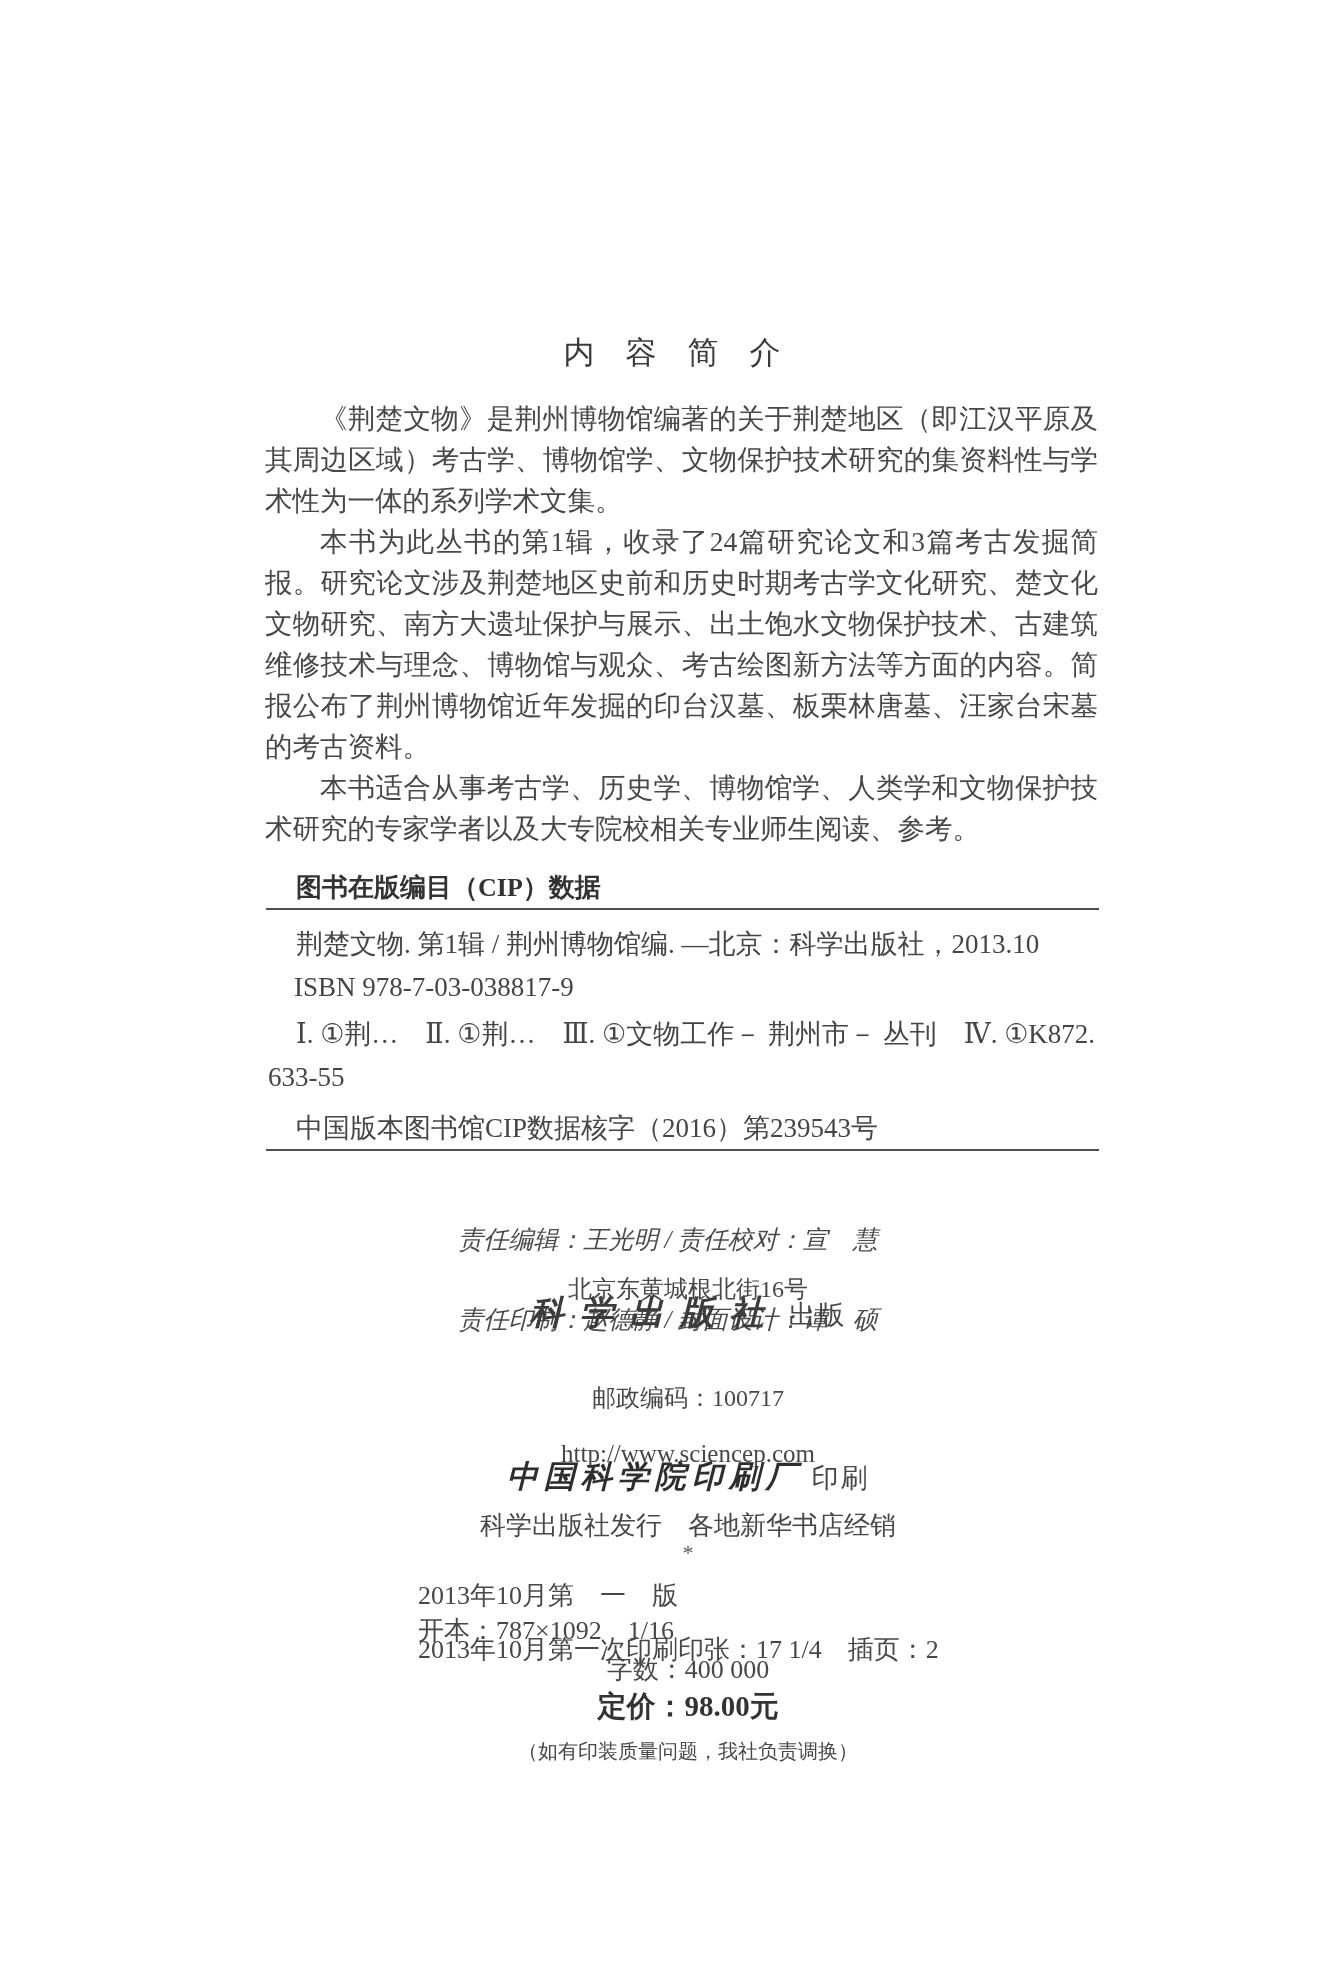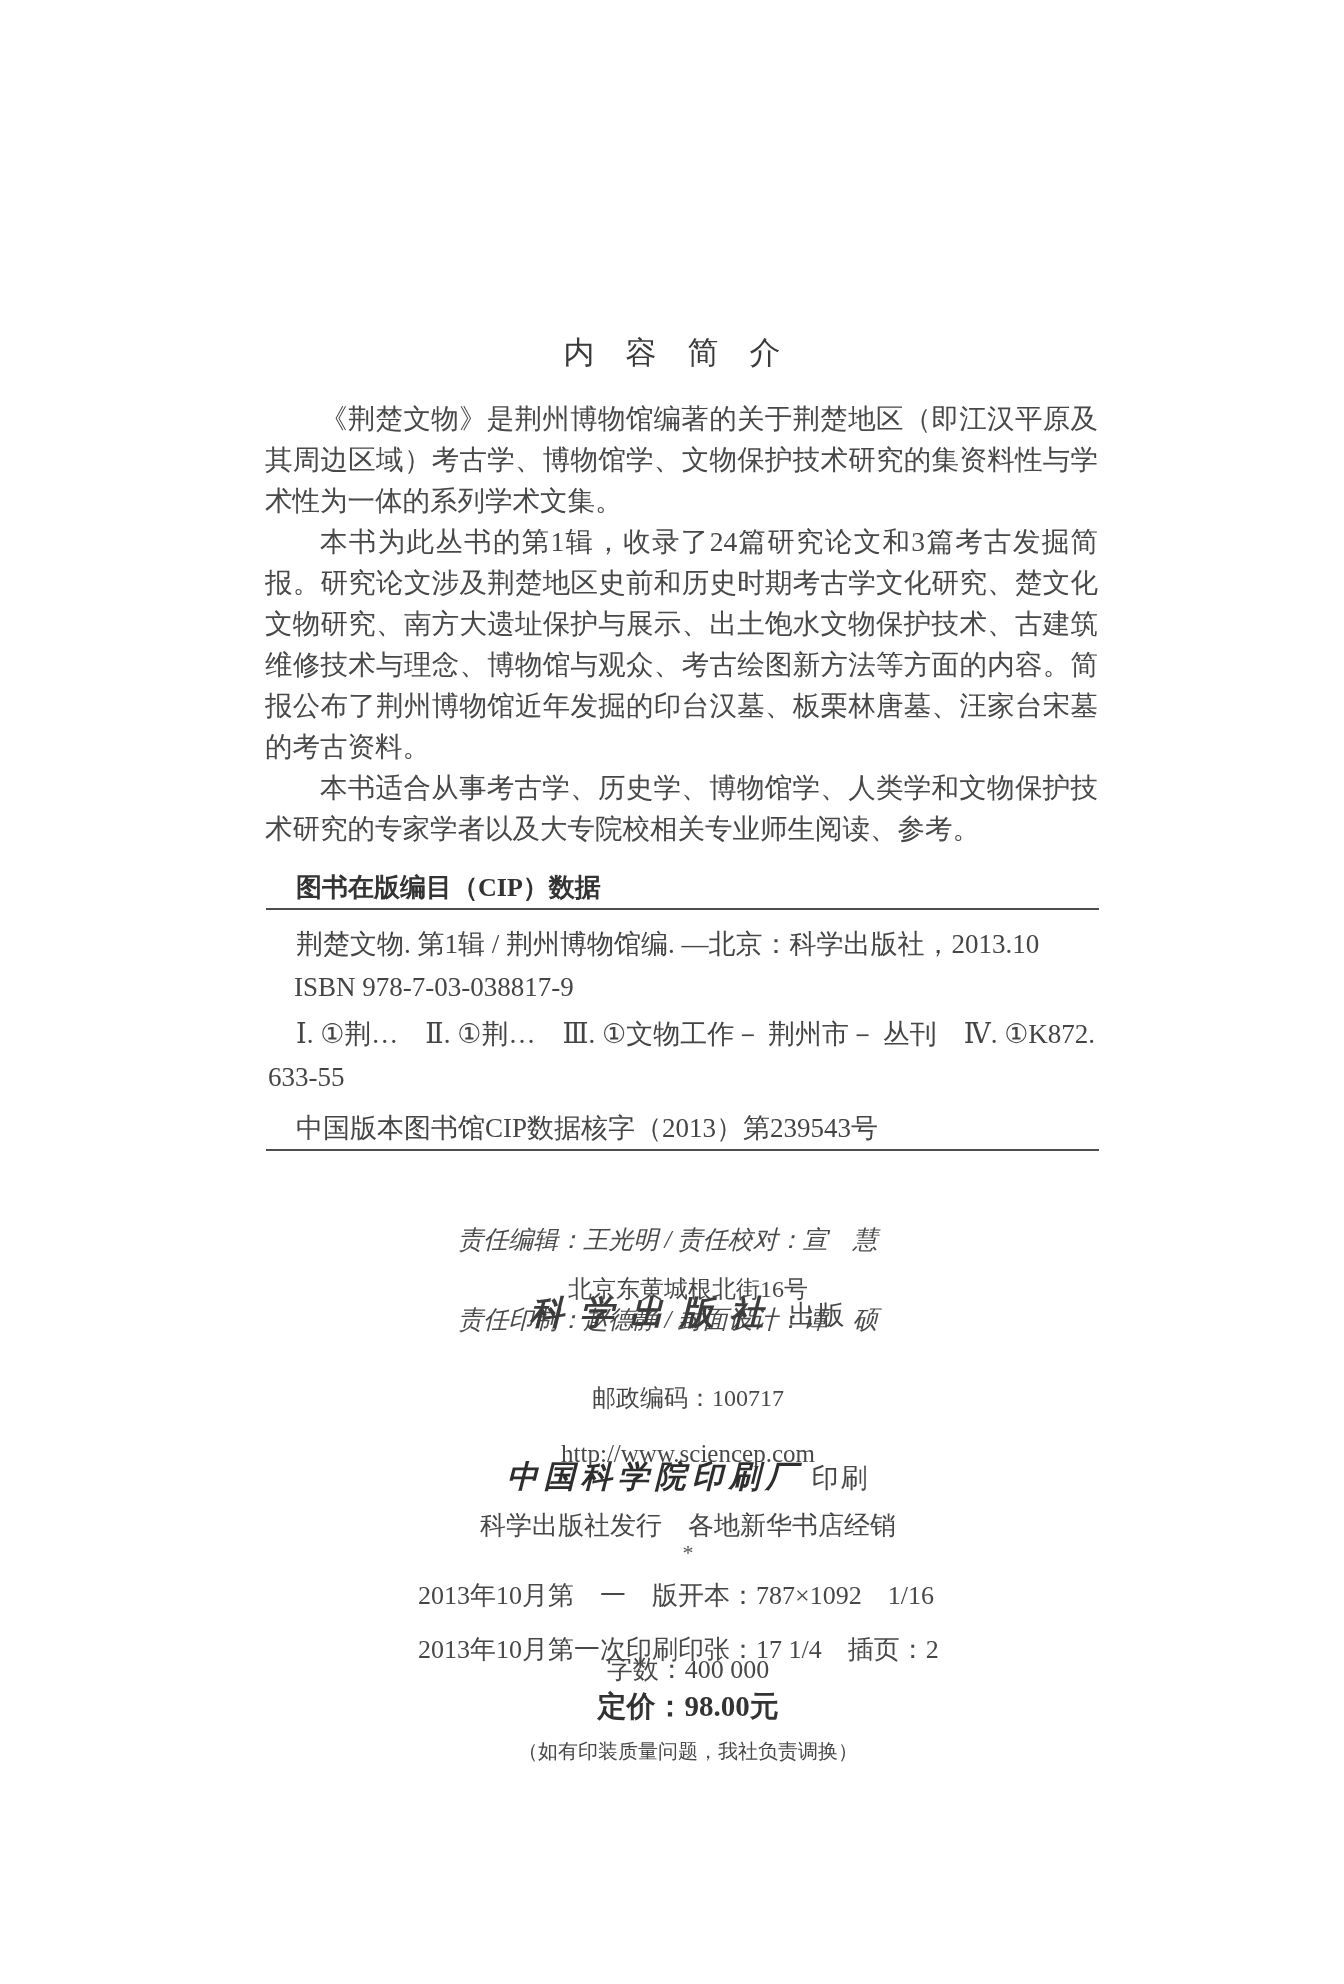--- a/index.html
+++ b/index.html
@@ -73,21 +73,21 @@
   }
   .printer-role{font-size:27px;letter-spacing:2px;}
   .distribution{top:1508px;font-size:26px;}
   .star{top:1540px;font-size:22px;color:#555;}
   .edition-row{
     left:418px;width:496px;
     display:flex;justify-content:space-between;
     font-size:26px;color:#474747;
     white-space:pre;
   }
-  .edition-row1{top:1578px;}
+  .edition-row1{top:1578px;flex-direction:column;}
   .edition-row2{top:1632px;}
   .word-count{top:1652px;font-size:26px;}
   .price{top:1687px;font-size:29px;font-weight:bold;color:#333;}
   .notice{top:1738px;font-size:20px;}
 </style>
 </head>
 <body>
 
 <div class="page">
 
@@ -99,21 +99,21 @@
     <p>本书适合从事考古学、历史学、博物馆学、人类学和文物保护技术研究的专家学者以及大专院校相关专业师生阅读、参考。</p>
   </div>
 
   <div class="abs cip-heading">图书在版编目（CIP）数据</div>
   <div class="abs rule rule-top"></div>
 
   <div class="abs cip-line cip-l1">荆楚文物. 第1辑 / 荆州博物馆编. —北京：科学出版社，2013.10</div>
   <div class="abs cip-line cip-isbn">ISBN 978-7-03-038817-9</div>
   <div class="abs cip-line cip-class">Ⅰ. ①荆…　Ⅱ. ①荆…　Ⅲ. ①文物工作－ 荆州市－ 丛刊　Ⅳ. ①K872.</div>
   <div class="abs cip-line cip-class2">633-55</div>
-  <div class="abs cip-line cip-reg">中国版本图书馆CIP数据核字（2013）第239543号</div>
+  <div class="abs cip-line cip-reg">中国版本图书馆CIP数据核字（2016）第239543号</div>
 
   <div class="abs rule rule-bottom"></div>
 
   <div class="abs credits">
     <div>责任编辑：王光明 / 责任校对：宣　慧</div>
     <div>责任印制：赵德静 / 封面设计：谭　硕</div>
   </div>
 
   <div class="abs center-line pub-name-line">
     <span class="pub-name">科学出版社</span><span class="pub-role"> 出版</span>

